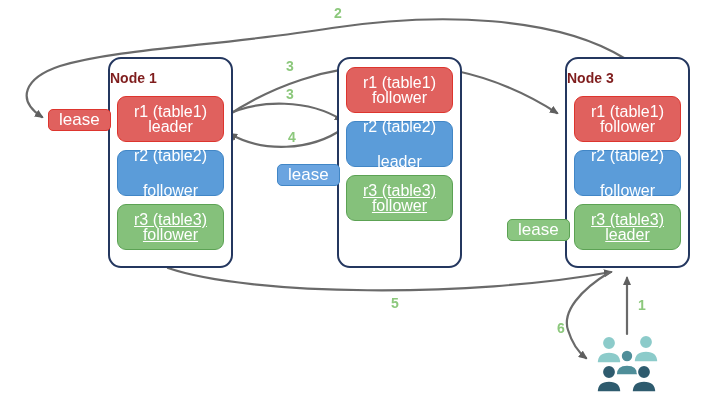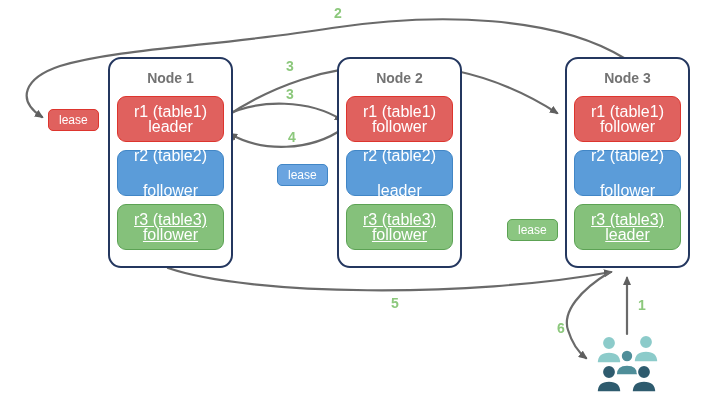--- a/index.html
+++ b/index.html
@@ -8,33 +8,33 @@
     font-family:"Liberation Sans",sans-serif;
   }
   .arrows{position:absolute;left:0;top:0;width:704px;height:405px;}
   .arrow{fill:none;stroke:var(--arrow,#6a6a6a);stroke-width:2.2;stroke-linecap:round;}
 
   .node{
     position:absolute;top:57px;width:125px;height:211px;background:#fff;
     border:2px solid var(--node-border,#24375f);border-radius:13px;box-sizing:border-box;
   }
   .node-1{left:108px;} .node-2{left:337px;} .node-3{left:565px;}
-  .node-title{text-align:center;font-weight:bold;font-size:14px;color:#737373;margin-top:11px;}
+  .node-title{font-weight:bold;font-size:14px;color:#7f1d1d;margin-top:11px;}
   .replica{
     width:107px;height:46px;margin:8px auto 0;border-radius:9px;color:#fff;font-size:16px;
     display:flex;flex-direction:column;align-items:center;justify-content:center;
     line-height:15px;box-sizing:border-box;border:1.5px solid transparent;text-align:center;
   }
   .node-title + .replica{margin-top:10px;}
   .replica.red{background:var(--red-fill,#e0615e);border-color:var(--red-border,#dd352e);}
   .replica.blue{background:var(--blue-fill,#5b9cd9);border-color:var(--blue-border,#4186c6);gap:20px;}
   .replica.green{background:var(--green-fill,#85c17b);border-color:var(--green-border,#5ca254);text-decoration:underline;}
 
   .lease{
-    position:absolute;color:#fff;font-size:12px;line-height:18px;padding:1px 10px;
+    position:absolute;color:#fff;font-size:17px;line-height:18px;padding:1px 10px;
     border-radius:5px;border:1.5px solid transparent;box-sizing:border-box;
   }
   .lease-red{left:48px;top:109px;background:var(--red-fill,#e0615e);border-color:var(--red-border,#dd352e);}
   .lease-blue{left:277px;top:164px;background:var(--lease-blue-fill,#6aa4e0);border-color:var(--blue-border,#4186c6);}
   .lease-green{left:507px;top:219px;background:var(--lease-green-fill,#8bc681);border-color:var(--green-border,#5ca254);}
 
   .step{
     position:absolute;font-size:14px;font-weight:bold;color:var(--step-label,#8cc87c);
   }
   .step-1{left:638px;top:297px;}
@@ -81,21 +81,20 @@
       <span>r2 (table2)</span>
       <span>follower</span>
     </div>
     <div class="replica green">
       <span>r3 (table3)</span>
       <span>follower</span>
     </div>
   </div>
 
   <div class="node node-2">
-    <div class="node-title">Node 2</div>
     <div class="replica red">
       <span>r1 (table1)</span>
       <span>follower</span>
     </div>
     <div class="replica blue">
       <span>r2 (table2)</span>
       <span>leader</span>
     </div>
     <div class="replica green">
       <span>r3 (table3)</span>

